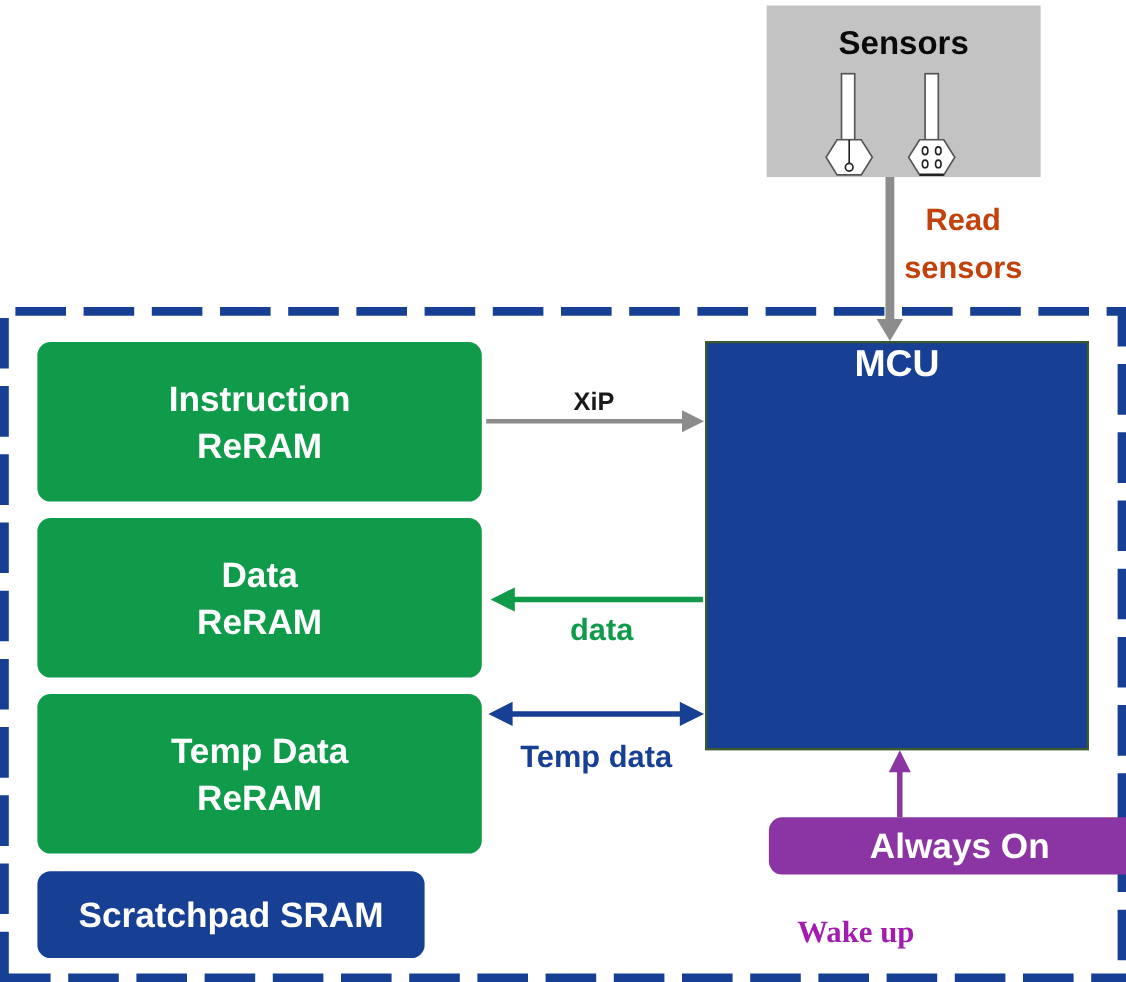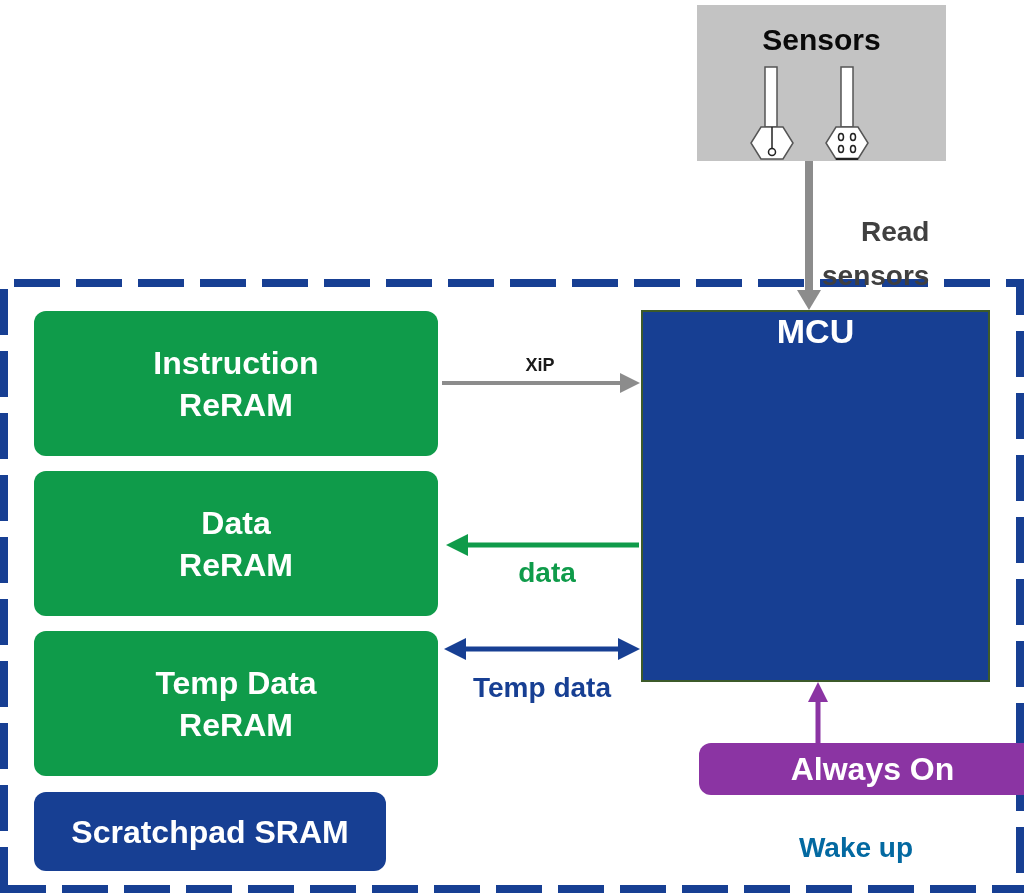--- a/index.html
+++ b/index.html
@@ -94,22 +94,22 @@
     <line x1="464" y1="649" x2="620" y2="649" stroke="#173f93" stroke-width="5"></line>
     <polygon points="466,638 444,649 466,660" fill="#173f93"></polygon>
     <polygon points="618,638 640,649 618,660" fill="#173f93"></polygon>
   </g>
   <g>
     <line x1="818" y1="743" x2="818" y2="700" stroke="#8b34a3" stroke-width="5"></line>
     <polygon points="808,702 828,702 818,682" fill="#8b34a3"></polygon>
   </g>
 </svg>
 
-<div class="label" style="left:822px; top:178px; text-align:right; color:#404040; line-height:44px;margin-top:32px;">
+<div class="label" style="left:822px; top:178px; text-align:center; color:#c2410c; line-height:44px;">
   <div>Read</div>
   <div>sensors</div>
 </div>
-<div class="label" style="left:490px; top:345px; width:100px; color:#1a1a1a; font-size:18px;">XiP</div>
+<div class="label" style="left:490px; top:345px; width:100px; color:#1a1a1a; font-size:23px;">XiP</div>
 <div class="label" style="left:462px; top:553px; width:170px; color:#0f9b4a;">
   <div>data</div>
 </div>
 <div class="label" style="left:452px; top:668px; width:180px; color:#173f93;">Temp data</div>
-<div class="label" style="left:756px; top:828px; width:200px; color:#0369a1;">Wake up</div>
+<div class="label" style="left:678px; top:828px; width:200px; color:#a21caf;font-family:Liberation Serif, serif;">Wake up</div>
 
 </body></html>

